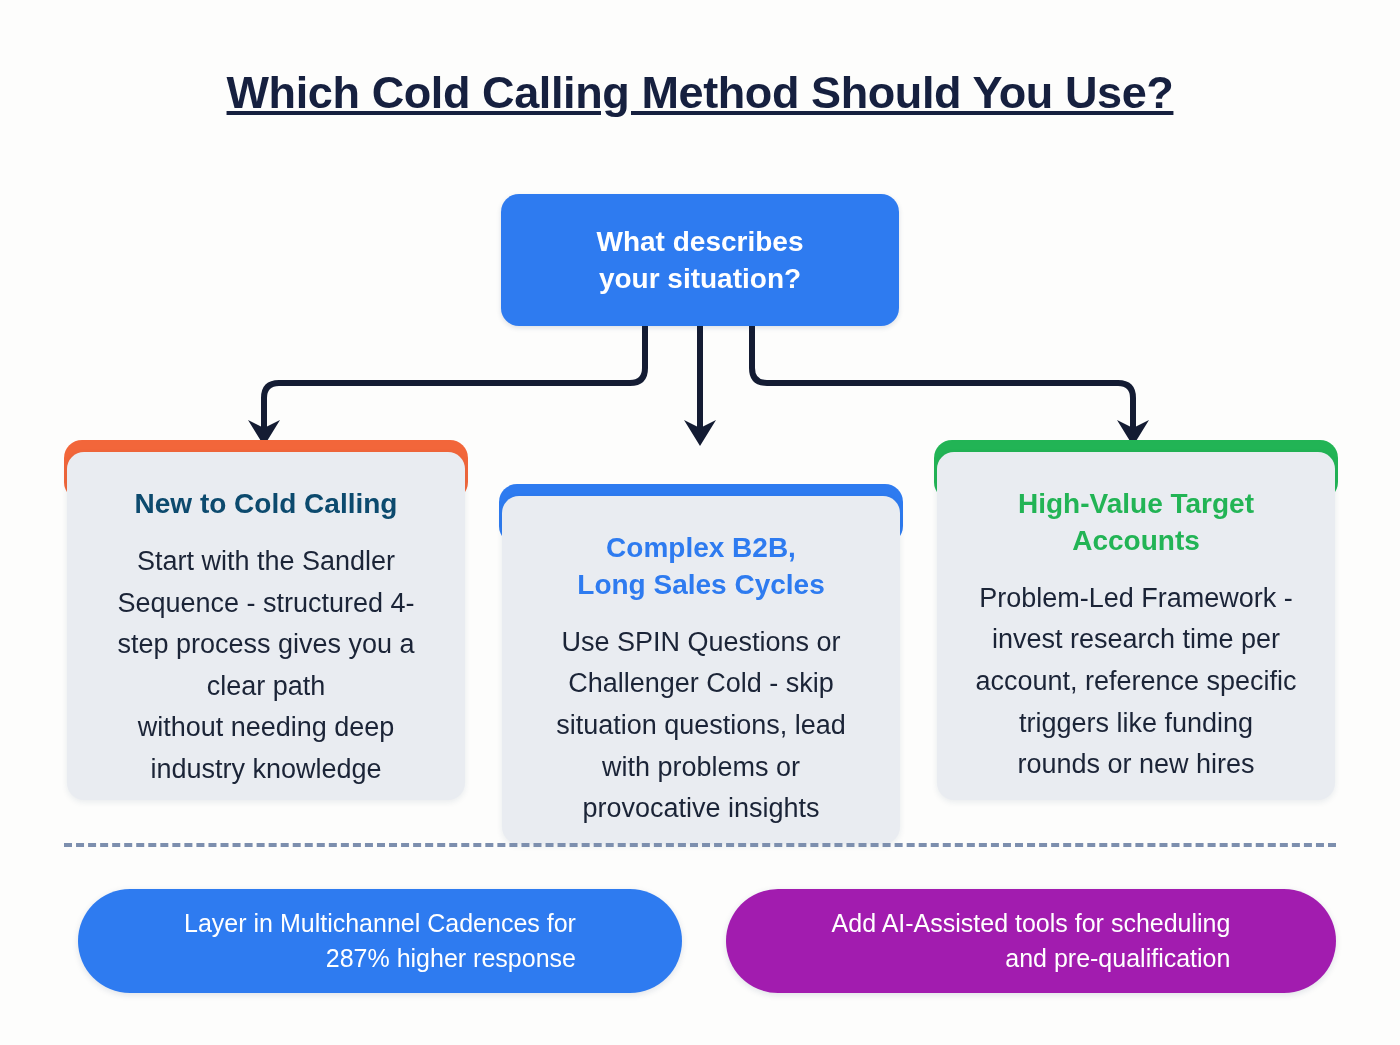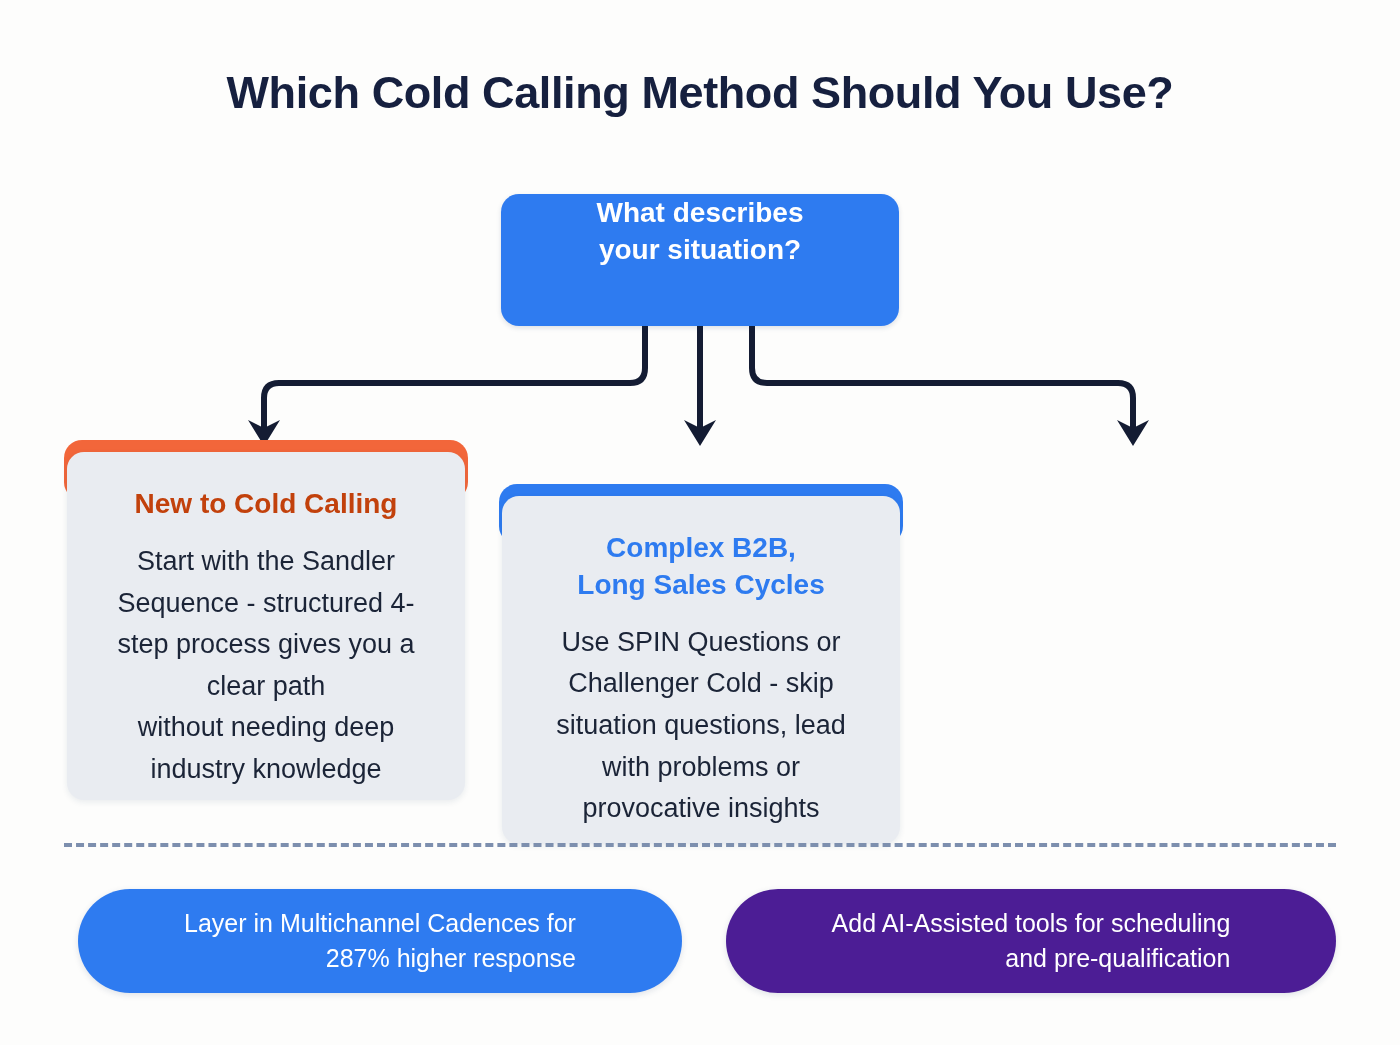--- a/index.html
+++ b/index.html
@@ -25,20 +25,21 @@
     position: absolute;
     left: 0;
     top: 68px;
     width: 1400px;
     text-align: center;
     font-size: 45px;
     font-weight: bold;
     color: #16203f;
     letter-spacing: -0.4px;
     line-height: 1.1;
+    text-decoration: underline;
   }
 
   
   .connectors {
     position: absolute;
     left: 0;
     top: 0;
     width: 1400px;
     height: 1045px;
     pointer-events: none;
@@ -47,20 +48,21 @@
   
   .root-node {
     position: absolute;
     left: 501px;
     top: 194px;
     width: 398px;
     height: 132px;
     background: #2e7bf0;
     border-radius: 18px;
     display: flex;
+    align-items: center;
     justify-content: center;
     box-shadow: 0 2px 5px rgba(25,50,90,0.14);
   }
   .root-node-label {
     color: #ffffff;
     font-size: 28px;
     font-weight: bold;
     text-align: center;
     line-height: 1.33;
     white-space: pre-line;
@@ -143,21 +145,21 @@
     white-space: pre-line;
   }
   #pill-0 {
     left: 78px;
     width: 604px;
     background: #2e7bf0;
   }
   #pill-1 {
     left: 726px;
     width: 610px;
-    background: #4c1d95;
+    background: #a21caf;
   }
 </style>
 </head>
 <body>
 
 <div id="stage">
 
   <div class="page-title">Which Cold Calling Method Should You Use?</div>
 
   <svg class="connectors" viewBox="0 0 1400 1045" width="1400" height="1045" aria-hidden="true">
@@ -174,21 +176,21 @@
   </svg>
 
   <div class="root-node">
     <div class="root-node-label">What describes
 your situation?</div>
   </div>
 
   <div class="card" id="card-0">
     <div class="card-accent" style="background: rgb(242, 102, 58);"></div>
     <div class="card-body">
-      <div class="card-title" style="color: #c2410c;">New to Cold Calling</div>
+      <div class="card-title" style="color: #0c4a6e;">New to Cold Calling</div>
       <div class="card-text">Start with the Sandler
 Sequence - structured 4-
 step process gives you a
 clear path
 without needing deep
 industry knowledge</div>
     </div>
   </div>
 
   <div class="card" id="card-1">
@@ -197,20 +199,32 @@
       <div class="card-title" style="color: rgb(46, 123, 240);">Complex B2B,
 Long Sales Cycles</div>
       <div class="card-text">Use SPIN Questions or
 Challenger Cold - skip
 situation questions, lead
 with problems or
 provocative insights</div>
     </div>
   </div>
 
+  <div class="card" id="card-2">
+    <div class="card-accent" style="background: rgb(34, 180, 85);"></div>
+    <div class="card-body">
+      <div class="card-title" style="color: rgb(34, 180, 85);">High-Value Target
+Accounts</div>
+      <div class="card-text">Problem-Led Framework -
+invest research time per
+account, reference specific
+triggers like funding
+rounds or new hires</div>
+    </div>
+  </div>
 
   <div class="divider"></div>
 
   <div class="pill" id="pill-0">
     <div class="pill-label">Layer in Multichannel Cadences for
 287% higher response</div>
   </div>
   <div class="pill" id="pill-1">
     <div class="pill-label">Add AI-Assisted tools for scheduling
 and pre-qualification</div>

